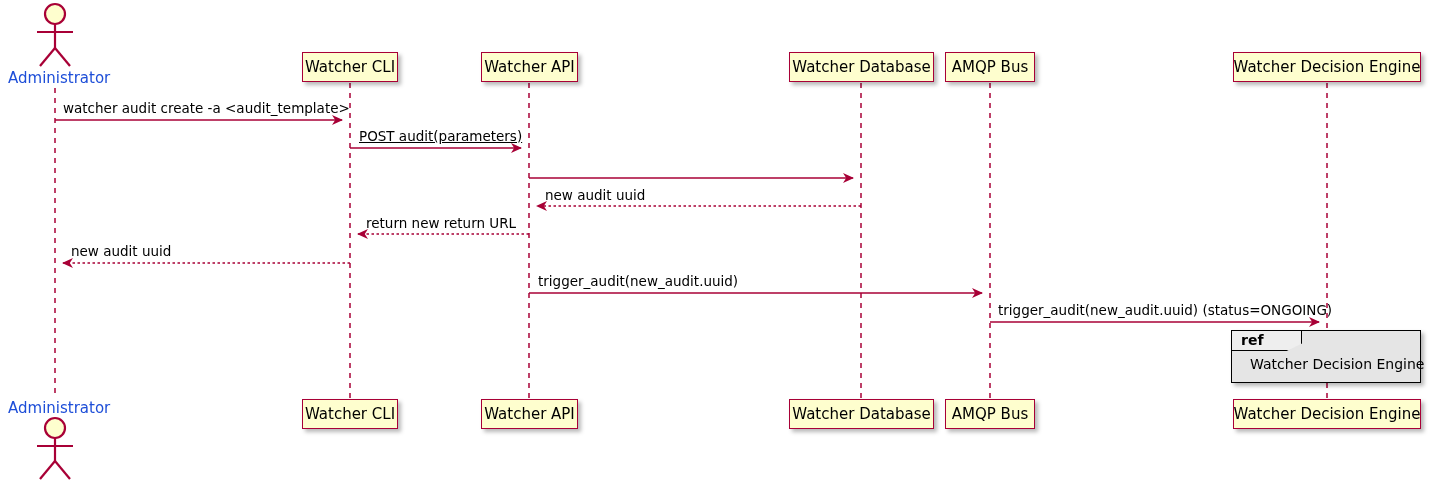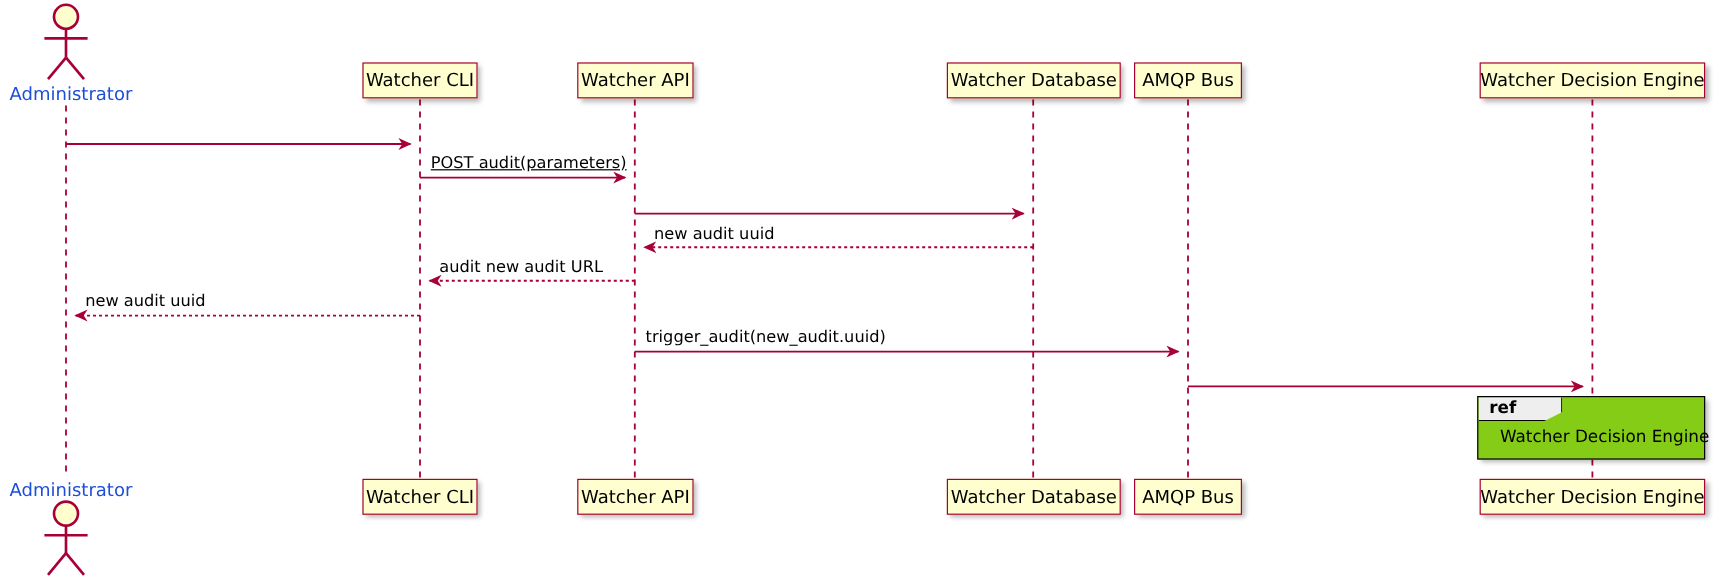--- a/index.html
+++ b/index.html
@@ -50,21 +50,21 @@
     position: absolute;
     font-size: 13.5px;
     color: #000000;
     white-space: nowrap;
     line-height: 1;
   }
   
   .ref-box {
     position: absolute;
     box-sizing: border-box;
-    background: #84cc16;
+    background: #e5e5e5;
     border: 1.5px solid #000000;
     box-shadow: 3px 3px 4px rgba(0,0,0,0.28);
   }
   .ref-tab {
     position: absolute;
     left: 0;
     top: 0;
     background: #EEEEEE;
     border-right: 1.5px solid #000000;
     border-bottom: 1.5px solid #000000;
@@ -172,25 +172,27 @@
   </div>
   <div class="participant" style="left:945px; top:399px; width:90px;">
     <span>AMQP Bus</span>
   </div>
   <div class="participant" style="left:1233px; top:399px; width:188px;">
     <span>Watcher Decision Engine</span>
   </div>
 
   <div class="actor-label" style="left:8px; top:399px;">Administrator</div>
 
+  <div class="msg-label" style="left:63px; top:102px;">watcher audit create -a &lt;audit_template&gt;</div>
   <div class="msg-label" style="left:359px; top:130px;text-decoration:underline;">POST audit(parameters)</div>
   <div class="msg-label" style="left:545px; top:189px;">new audit uuid</div>
-  <div class="msg-label" style="left:366px; top:217px;">audit new audit URL</div>
+  <div class="msg-label" style="left:366px; top:217px;">return new return URL</div>
   <div class="msg-label" style="left:71px; top:245px;">new audit uuid</div>
   <div class="msg-label" style="left:538px; top:275px;">trigger_audit(new_audit.uuid)</div>
+  <div class="msg-label" style="left:998px; top:304px;">trigger_audit(new_audit.uuid) (status=ONGOING)</div>
 
   <div class="ref-box" style="left:1231px; top:330px; width:190px; height:53px;">
     <div class="ref-tab">ref</div>
     <div class="ref-text">
       <div>Watcher Decision Engine</div>
     </div>
   </div>
 
 </div>
 

